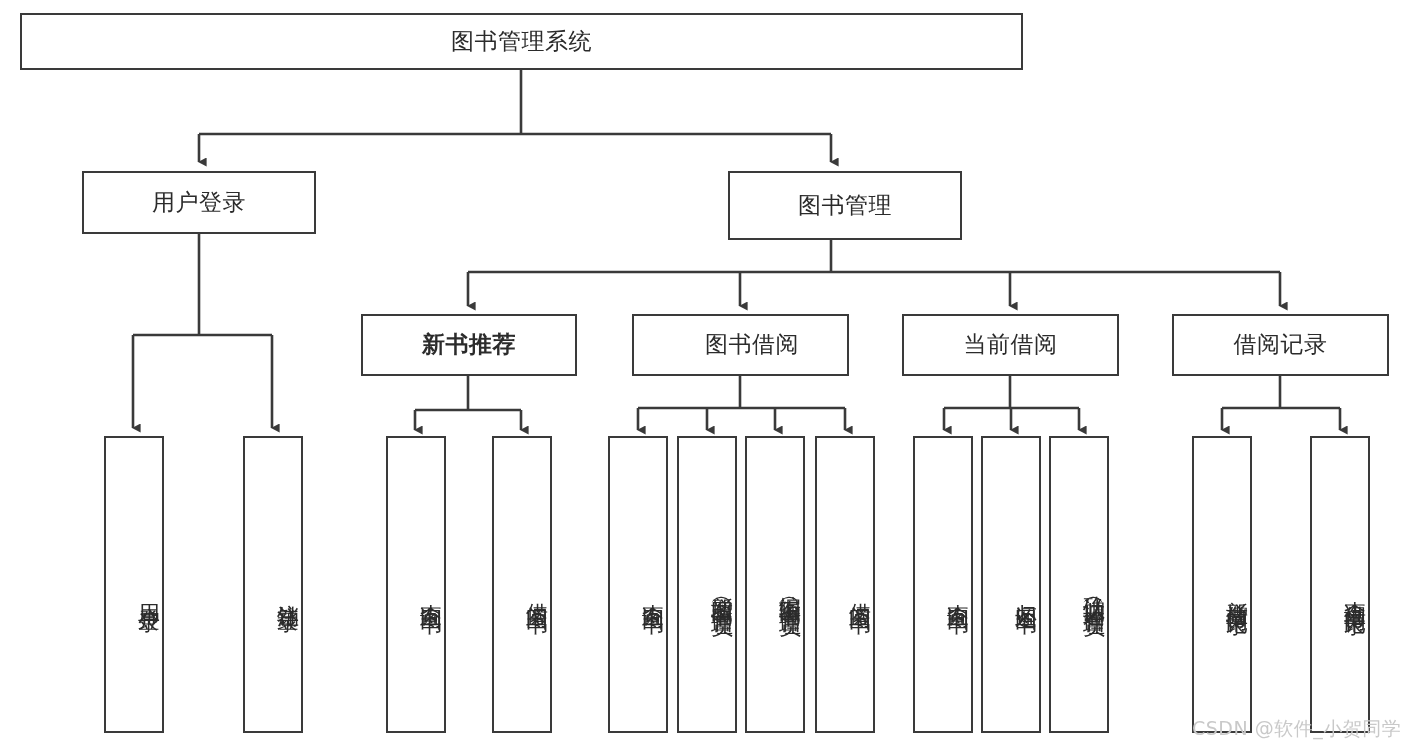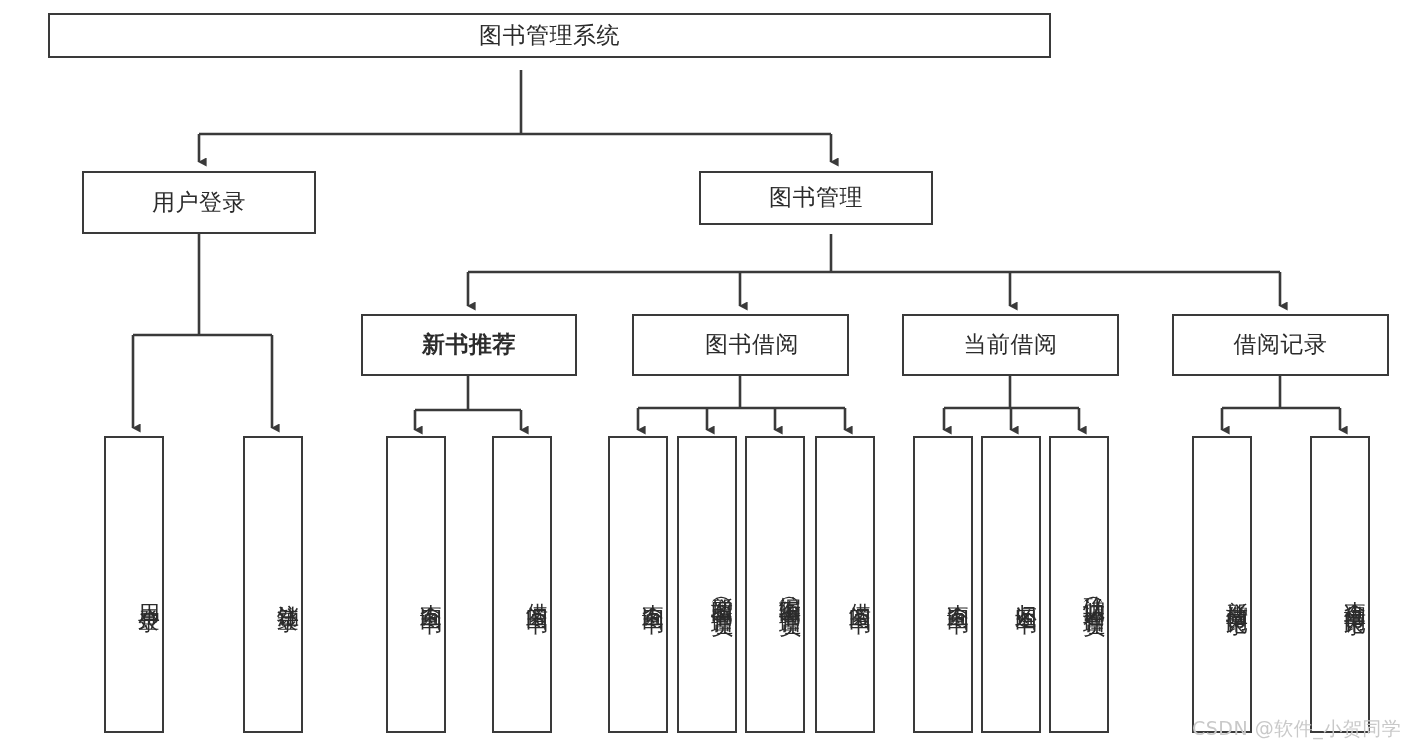--- a/index.html
+++ b/index.html
@@ -110,28 +110,28 @@
       <path d="M1011,408 L1011,430" marker-end="url(#arrow)"></path>
       <path d="M1079,408 L1079,430" marker-end="url(#arrow)"></path>
 
       <path d="M1280,376 L1280,408"></path>
       <path d="M1222,408 L1340,408"></path>
       <path d="M1222,408 L1222,430" marker-end="url(#arrow)"></path>
       <path d="M1340,408 L1340,430" marker-end="url(#arrow)"></path>
     </g>
   </svg>
 
-  <div class="node h" style="left:20px; top:13px; width:1003px; height:45px;margin-left:28px;">
+  <div class="node h" style="left:20px; top:13px; width:1003px; height:57px;">
     <span>图书管理系统</span>
   </div>
 
   <div class="node h" style="left:82px; top:171px; width:234px; height:63px;">
     <span>用户登录</span>
   </div>
-  <div class="node h" style="left:699px; top:171px; width:234px; height:54px;font-family:Liberation Serif, serif;">
+  <div class="node h" style="left:728px; top:171px; width:234px; height:69px;font-family:Liberation Serif, serif;">
     <span>图书管理</span>
   </div>
 
   <div class="node h" style="left:361px; top:314px; width:216px; height:62px;font-weight:bold;">
     <span>新书推荐</span>
   </div>
   <div class="node h" style="left:632px; top:314px; width:217px; height:62px;padding-left:23px;">
     <span>图书借阅</span>
   </div>
   <div class="node h" style="left:902px; top:314px; width:217px; height:62px;">

